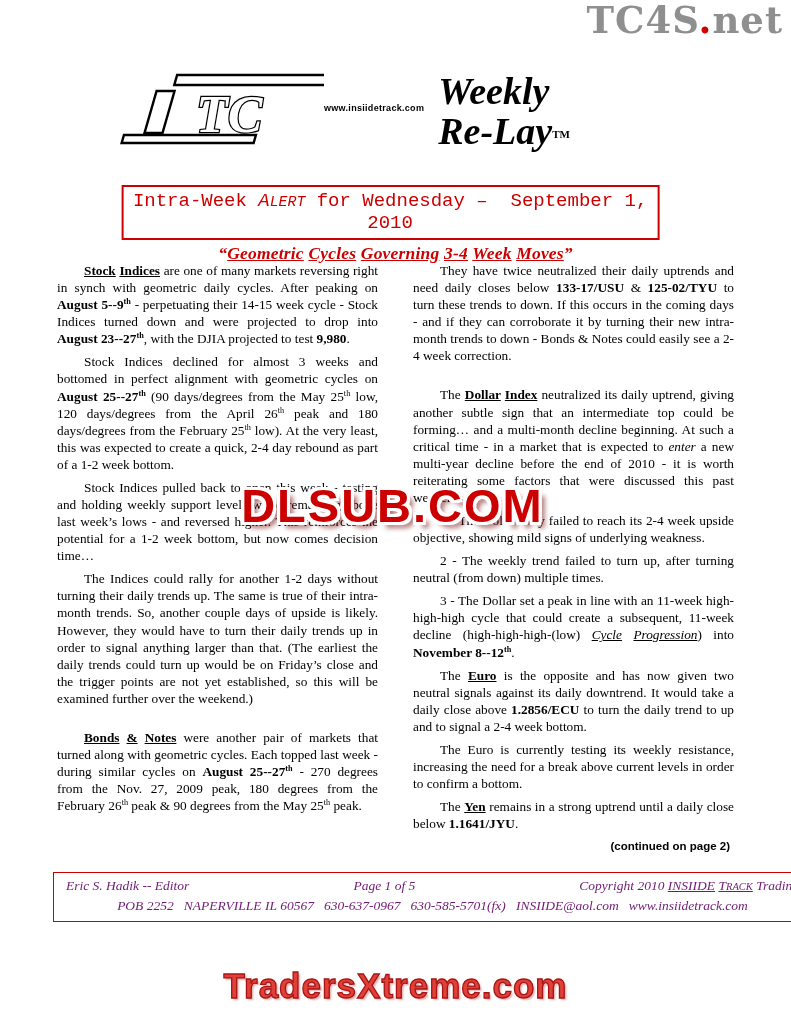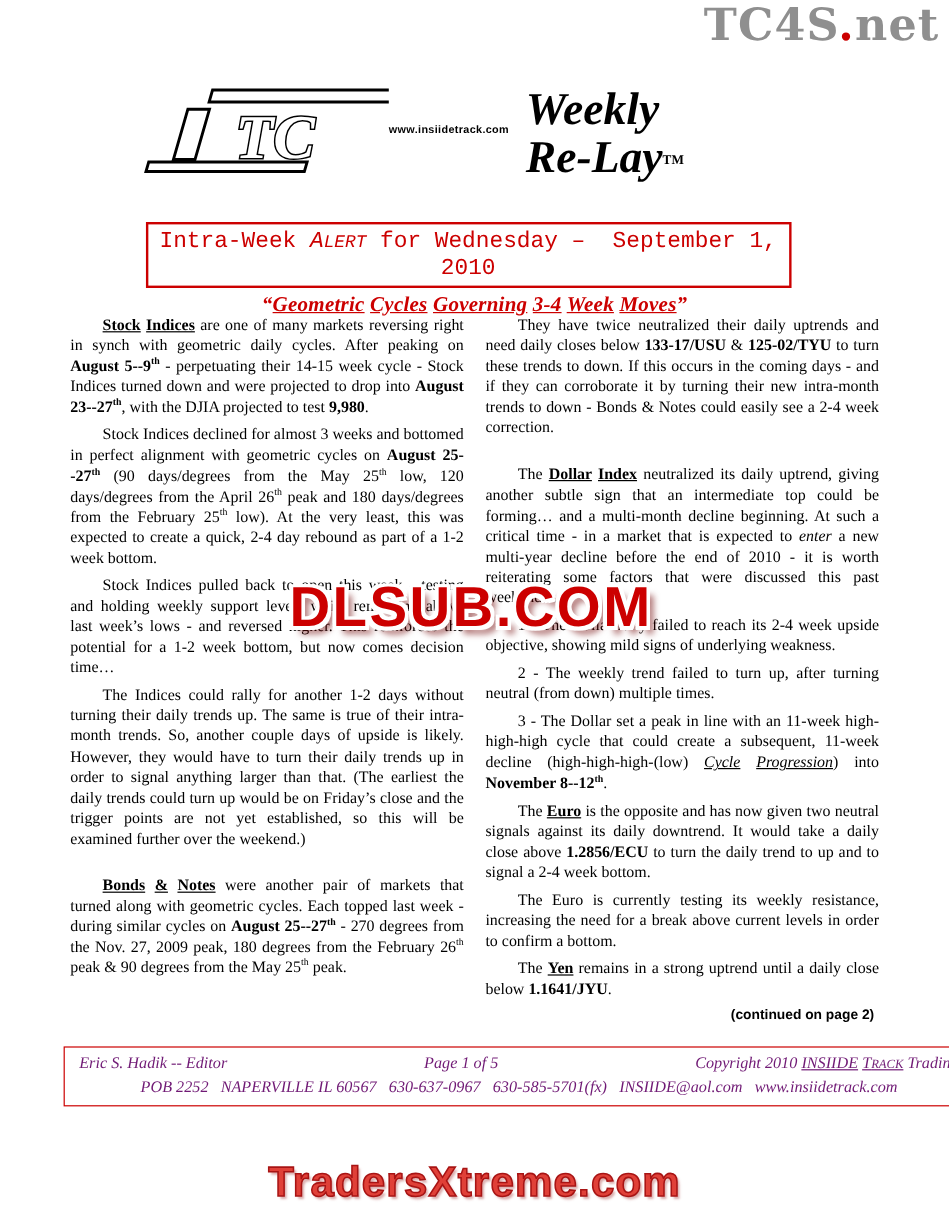--- a/index.html
+++ b/index.html
@@ -41,21 +41,21 @@
   
   .headline {
     position:absolute; top:243px; left:0; width:100%;
     text-align:center; color:#cc0000; font-weight:bold; font-style:italic;
     font-size:17.5px; letter-spacing:.2px;
   }
 
   
   .columns {
     position:absolute; top:262px; left:57px; width:677px;
-    display:flex; gap:18px;justify-content:center;
+    display:flex; gap:35px;
   }
   .col { width:328px; }
   .para {
     text-align:justify; text-indent:27px;
     font-size:13.3px; line-height:1.285; margin-bottom:6px;
   }
   .para sup { font-size:0.62em; vertical-align:super; line-height:0; }
   .pgap { height:16px; }
   .continued {
     text-align:right; font-family:"Liberation Sans", sans-serif;

